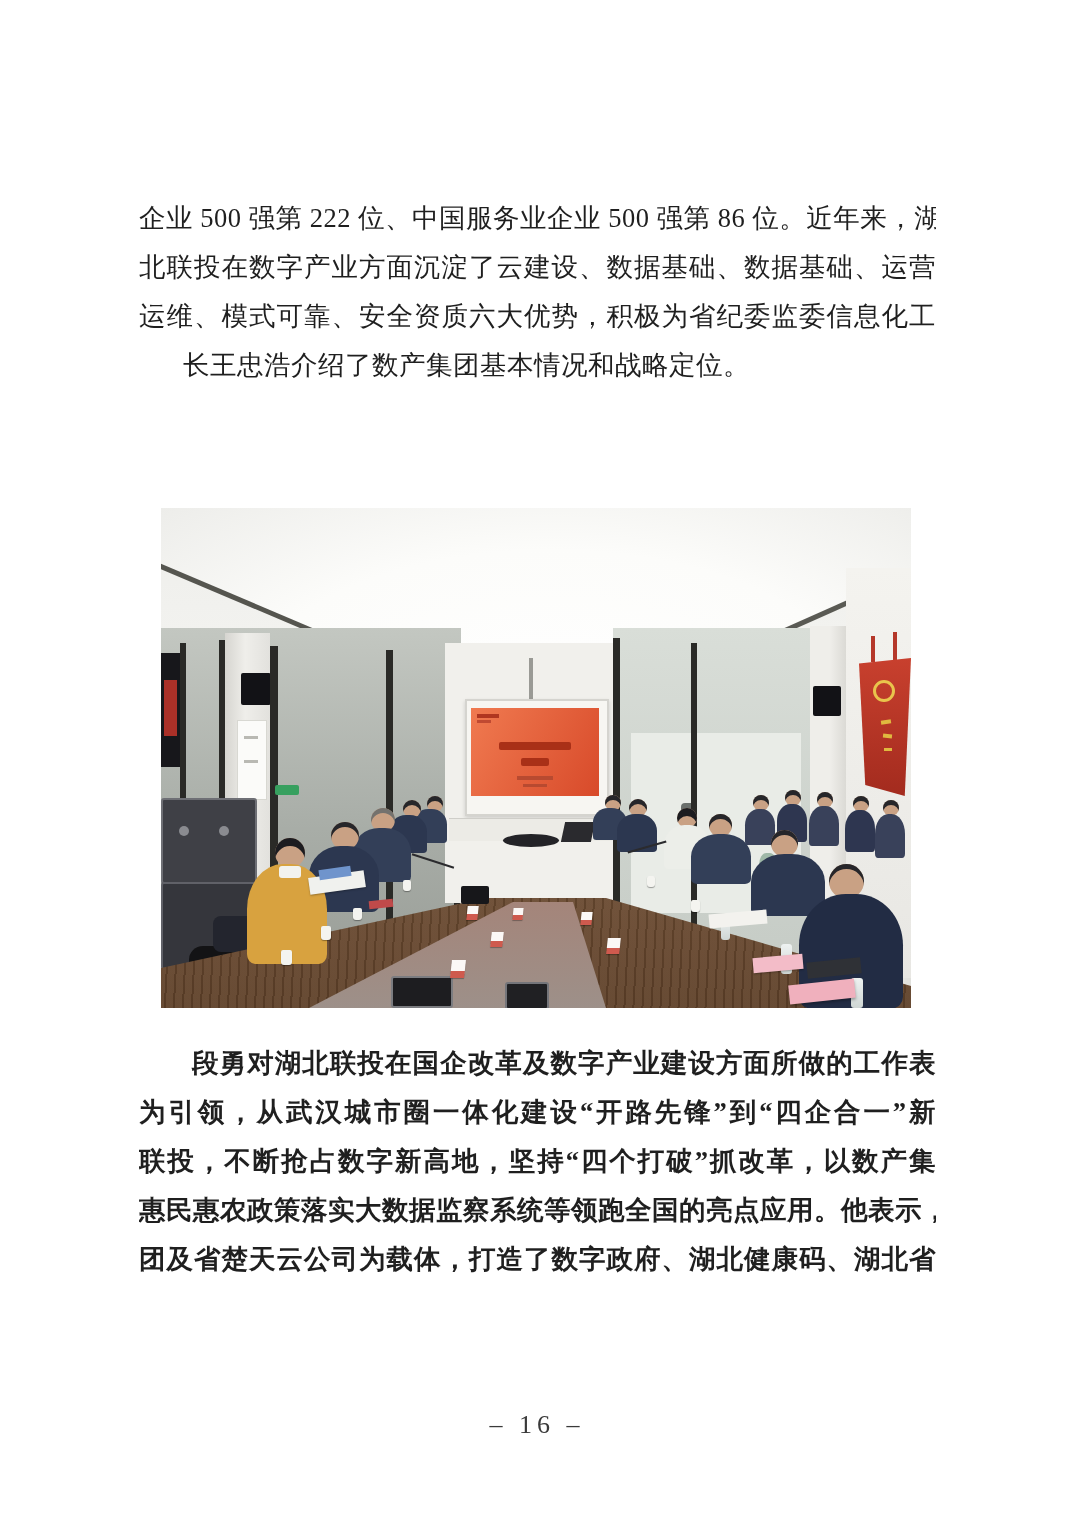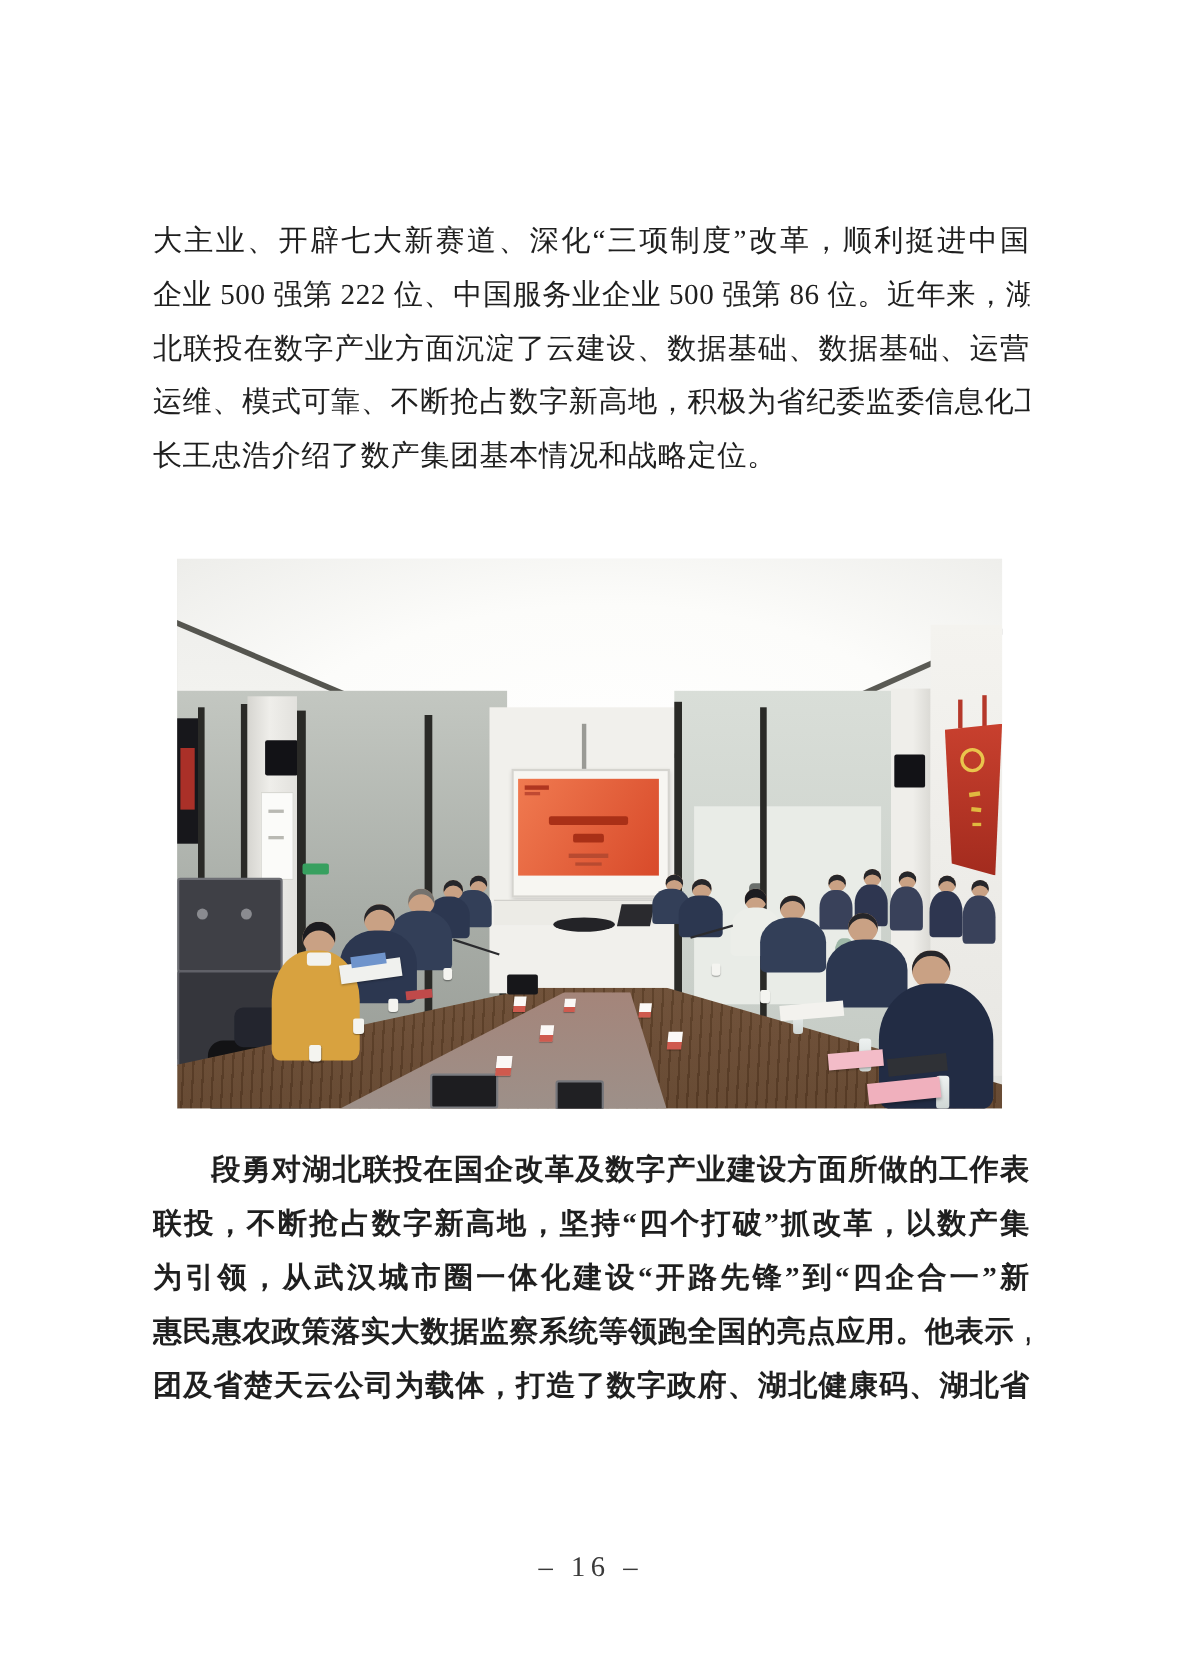--- a/index.html
+++ b/index.html
@@ -1,20 +1,20 @@
 <!DOCTYPE html>
 <html><head>
 <meta charset="utf-8">
 <style>
   html,body{margin:0;padding:0;background:#ffffff;}
   .page{position:relative;width:1074px;height:1520px;background:#ffffff;overflow:hidden;
         font-family:"Liberation Serif","DejaVu Serif",serif;color:#1f1f1f;}
   .para{position:absolute;left:139px;width:797px;font-size:26.5px;line-height:49px;letter-spacing:.5px;}
   .line{height:49px;text-align:justify;text-align-last:justify;overflow:hidden;white-space:nowrap;}
-  .line.flush{text-align-last:left;}
+  .line.flush{text-align-last:left;margin-left:44px;}
   .line.indent{text-indent:53px;}
   .para1{top:194px;}
   .para2{top:1039px;font-weight:bold;}
   .pagenum{position:absolute;top:1410px;left:0;width:100%;text-align:center;
            font-size:26px;letter-spacing:5px;color:#3a3a3a;}
   
   .photo{position:absolute;left:161px;top:508px;width:750px;height:500px;overflow:hidden;
          background:#e9e9e5;box-shadow:inset 0 0 30px rgba(0,0,0,.08);}
   .abs{position:absolute;}
   .head{position:absolute;border-radius:50%;background:#c9a184;box-shadow:inset 0 5px 0 #26262a;}
@@ -25,24 +25,23 @@
   .tent{position:absolute;background:linear-gradient(#fbf8f6 60%,#cf5a4e 60%);transform:skewX(-6deg);box-shadow:0 1px 1px rgba(0,0,0,.3);}
   .bottle{position:absolute;background:linear-gradient(#eef2f1,#cfd6d4);border-radius:3px;}
   .mullion{position:absolute;background:#2a2a27;width:6px;}
 </style>
 </head>
 <body>
 
 <div class="page">
 
   <div class="para para1">
-    <div class="line">大主业、开辟七大新赛道、深化“三项制度”改革，顺利挺进中国</div>
     <div class="line">企业 500 强第 222 位、中国服务业企业 500 强第 86 位。近年来，湖</div>
     <div class="line">北联投在数字产业方面沉淀了云建设、数据基础、数据基础、运营</div>
-    <div class="line">运维、模式可靠、不断抢占数字新高地，积极为省纪委监委信息化工</div>
+    <div class="line">运维、模式可靠、安全资质六大优势，积极为省纪委监委信息化工</div>
     <div class="line flush">长王忠浩介绍了数产集团基本情况和战略定位。</div>
   </div>
 
   <div class="photo">
 
     <div class="abs" style="left:0;top:0;width:750px;height:245px;background:linear-gradient(#ededea,#f7f7f4);"></div>
     <div class="abs" style="left:0;top:0;width:750px;height:200px;background:radial-gradient(ellipse at 52% 95%, #ffffff 0%, #fcfcfa 55%, #ededea 100%);clip-path:polygon(0 56px,295px 182px,500px 180px,750px 64px,750px 0,0 0);"></div>
     <div class="abs" style="left:-4px;top:54px;width:328px;height:5px;background:#55554f;transform:rotate(23deg);transform-origin:left top;"></div>
     <div class="abs" style="right:-4px;top:62px;width:282px;height:5px;background:#5a5a54;transform:rotate(-24deg);transform-origin:right top;"></div>
     <div class="abs" style="left:290px;top:177px;width:215px;height:4px;background:#61615b;"></div>
@@ -165,20 +164,20 @@
     <div class="tent" style="left:420px;top:404px;width:11px;height:13px;"></div>
     <div class="tent" style="left:446px;top:430px;width:13px;height:16px;"></div>
     <div class="abs" style="left:592px;top:448px;width:50px;height:15px;background:#f3bcc8;transform:rotate(-5deg);box-shadow:0 1px 2px rgba(0,0,0,.3);"></div>
     <div class="abs" style="left:628px;top:474px;width:66px;height:19px;background:#f0b0bd;transform:rotate(-6deg);box-shadow:0 2px 3px rgba(0,0,0,.3);"></div>
     <div class="abs" style="left:548px;top:404px;width:58px;height:14px;background:#f3f2ee;transform:rotate(-5deg);"></div>
     <div class="abs" style="left:646px;top:452px;width:54px;height:16px;background:#2f3136;transform:rotate(-6deg);"></div>
   </div>
 
   <div class="para para2">
     <div class="line indent">段勇对湖北联投在国企改革及数字产业建设方面所做的工作表</div>
+    <div class="line">为引领，从武汉城市圈一体化建设“开路先锋”到“四企合一”新</div>
     <div class="line">联投，不断抢占数字新高地，坚持“四个打破”抓改革，以数产集</div>
-    <div class="line">为引领，从武汉城市圈一体化建设“开路先锋”到“四企合一”新</div>
     <div class="line">惠民惠农政策落实大数据监察系统等领跑全国的亮点应用。他表示，</div>
     <div class="line">团及省楚天云公司为载体，打造了数字政府、湖北健康码、湖北省</div>
   </div>
 
   <div class="pagenum">– 16 –</div>
 </div>
 
 </body></html>

